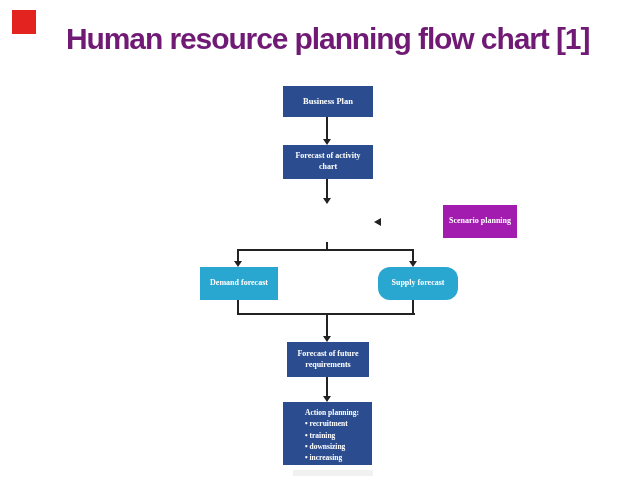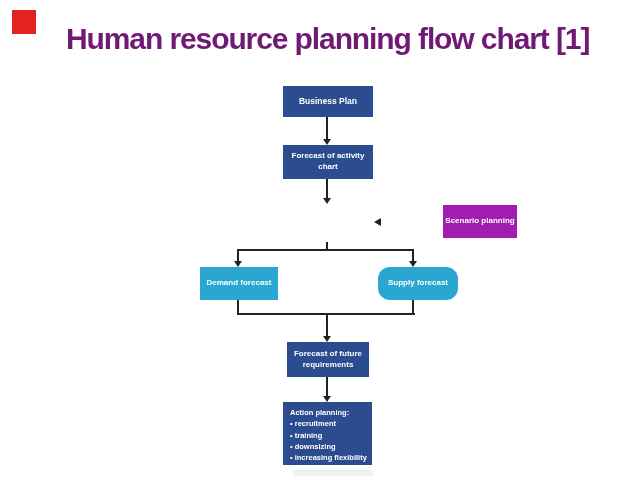--- a/index.html
+++ b/index.html
@@ -19,27 +19,28 @@
     font-size:30px;font-weight:700;color:#701a75;
     letter-spacing:-1.1px;white-space:nowrap;margin-left:40px;
   }
   .node{
     position:absolute;
     display:flex;align-items:center;justify-content:center;
     text-align:center;color:#ffffff;
     background:#2b4d90;
     font-size:8px;font-weight:600;line-height:1.35;
     white-space:pre-line;
+    font-family:Liberation Serif, serif;
   }
   .node.primary-head{font-weight:700;font-size:8.5px;}
   .node.cyan{background:#29a7d1;}
   .node.orange{background:#a21caf;}
   .node.bullets{
     text-align:left;align-items:flex-start;justify-content:flex-start;
-    padding:5px 2px 0 7px;box-sizing:border-box;
+    padding:5px 2px 0 22px;box-sizing:border-box;
     font-size:7.5px;line-height:1.5;font-weight:600;
   }
   .vline{position:absolute;width:2px;background:#222222;}
   .hline{position:absolute;height:2px;background:#222222;}
   .arrow-down{
     position:absolute;width:0;height:0;
     border-left:4px solid transparent;border-right:4px solid transparent;
     border-top:6px solid #222222;
   }
   .arrow-left{

